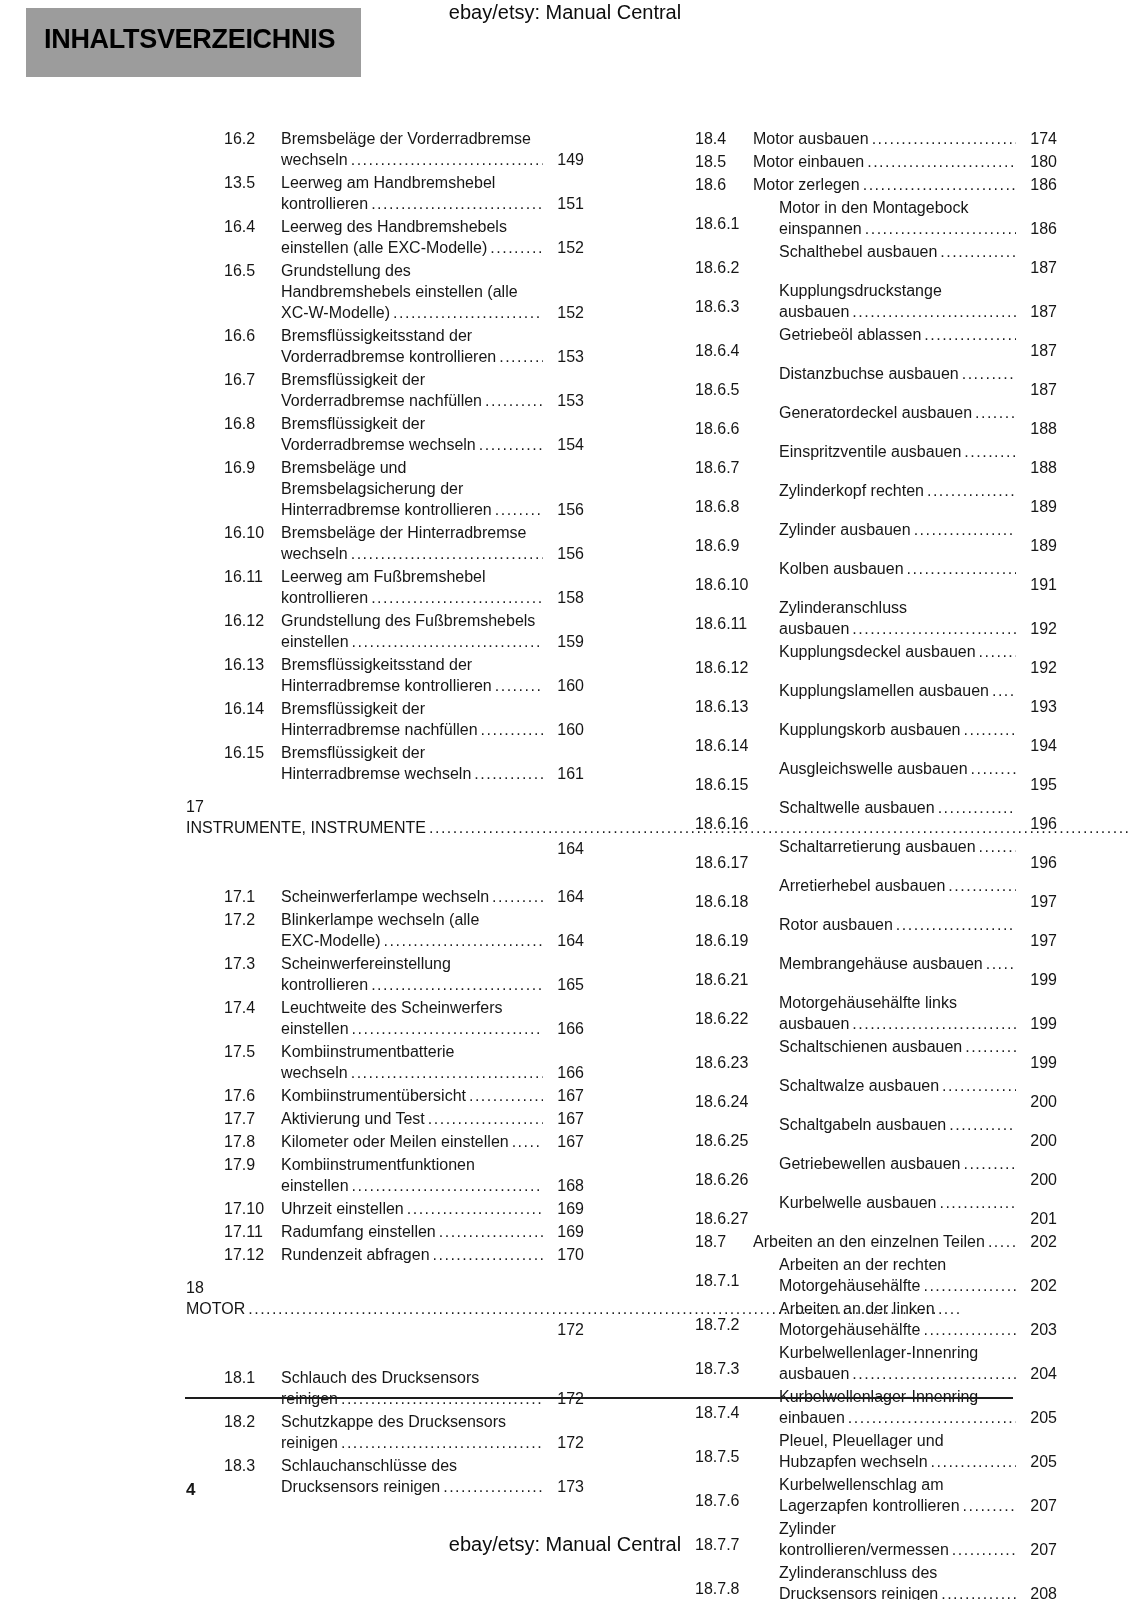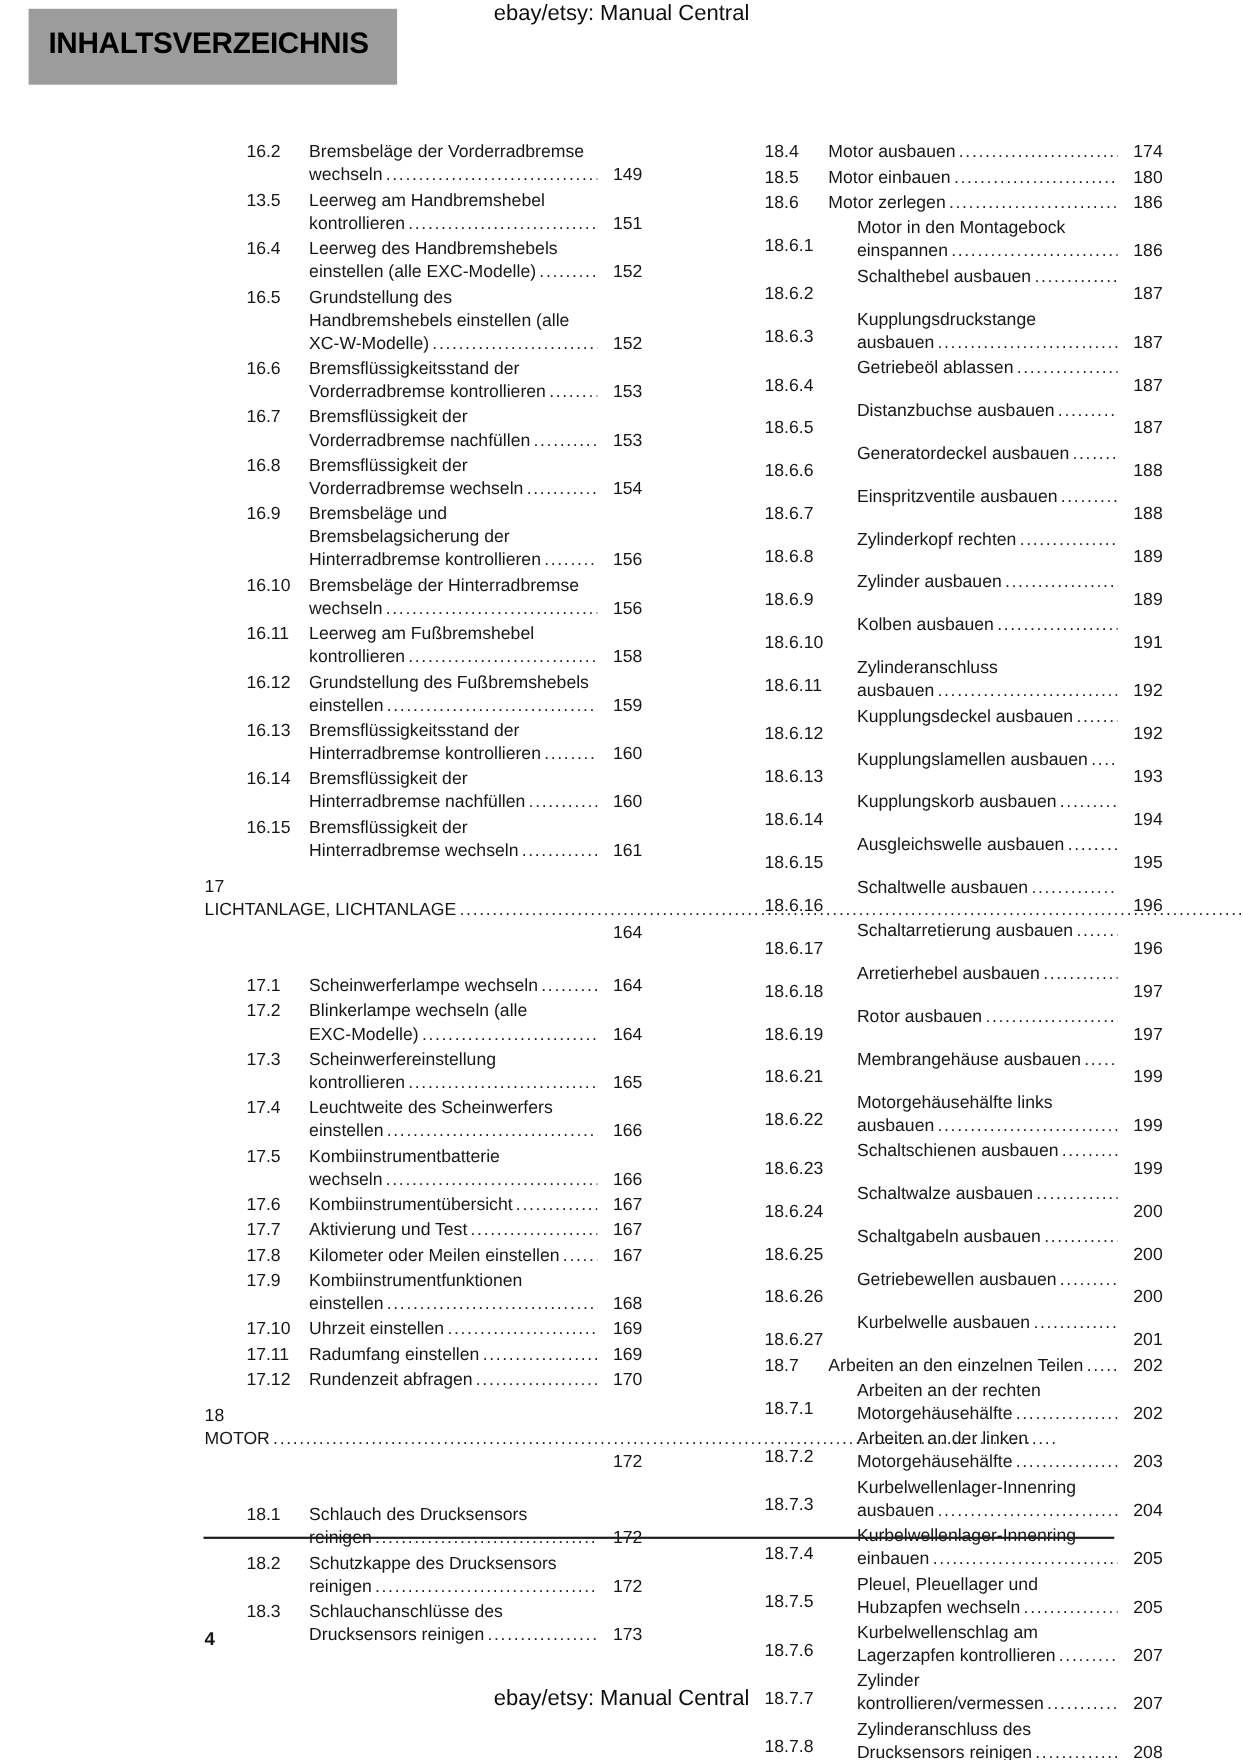--- a/index.html
+++ b/index.html
@@ -278,21 +278,21 @@
             <span class="txt">Hinterradbremse wechseln</span>
             <span class="leader"></span>
           </span>
         </span>
         <span class="page">161</span>
       </div>
       <div class="entry lvl1">
         <span class="num">17</span>
         <span class="body">
           <span class="line line-last">
-            <span class="txt">LICHTANLAGE, LICHTANLAGE</span>
+            <span class="txt">INSTRUMENTE, INSTRUMENTE</span>
             <span class="leader"></span>
           </span>
         </span>
         <span class="page">164</span>
       </div>
       <div class="entry lvl2">
         <span class="num">17.1</span>
         <span class="body">
           <span class="line line-last">
             <span class="txt">Scheinwerferlampe wechseln</span>

